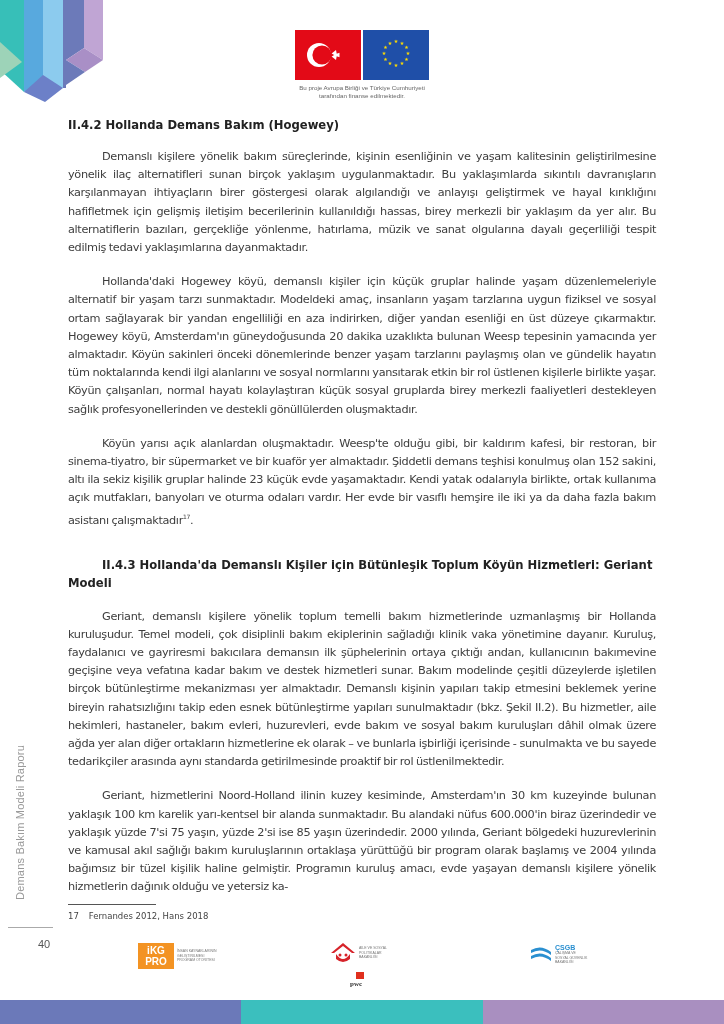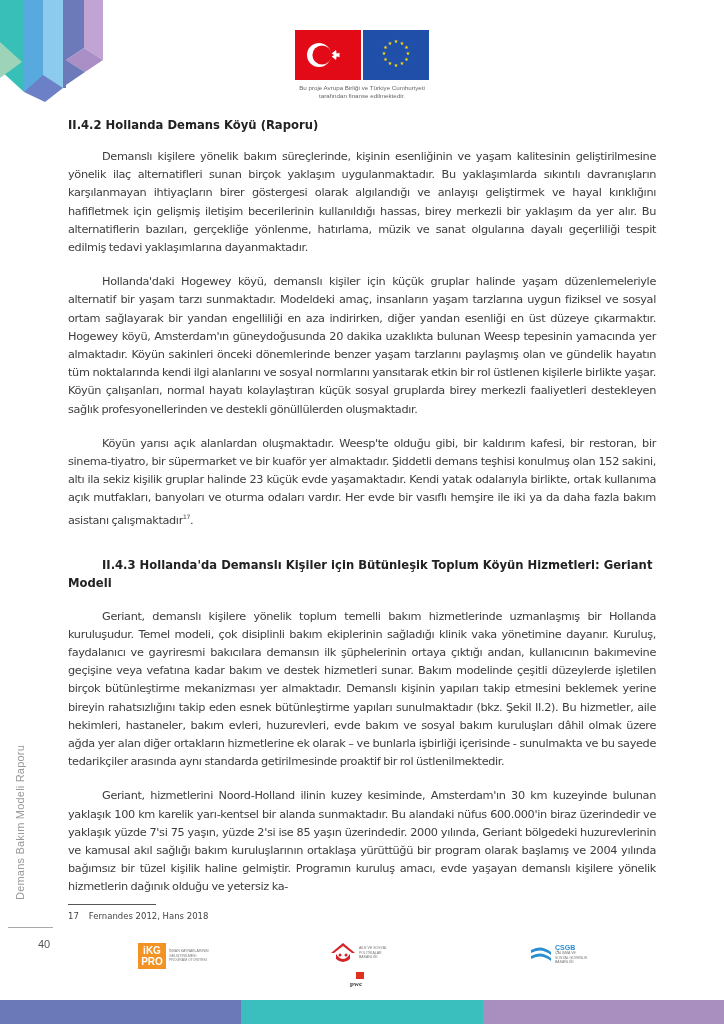--- a/index.html
+++ b/index.html
@@ -18,21 +18,21 @@
   p { margin:16px 0 6px 0; font-size:11.3px; line-height:18.2px; text-align:justify; text-indent:34px; color:#3d3d3d; font-family:"DejaVu Sans", sans-serif; letter-spacing:-0.35px; word-spacing:-0.5px; }
   .u { }
   sup { font-size:6px; }
   .side-title { position:absolute; left:14px; top:900px; transform:rotate(-90deg); transform-origin:left top; font-size:11px; color:#999; white-space:nowrap; letter-spacing:0.2px; }
   .page-line { position:absolute; left:8px; top:927px; width:45px; border-top:1px solid #aaa; }
   .page-num { position:absolute; left:38px; top:938px; font-size:11px; color:#555; }
   .fn-rule { position:absolute; left:68px; top:904px; width:88px; border-top:1px solid #555; }
   .footnote { position:absolute; left:68px; top:911px; font-size:8.5px; color:#444; font-family:"DejaVu Sans", sans-serif; }
   .footnote .n { margin-right:10px; }
   .logo { position:absolute; display:flex; align-items:center; gap:3px; }
-  .ikg-box { width:28px; height:26px; background:#f39323; color:#fff; font-weight:bold; font-size:10px; line-height:11px; text-align:center; padding-top:2px; box-sizing:border-box; }
+  .ikg-box { width:36px; height:26px; background:#f39323; color:#fff; font-weight:bold; font-size:10px; line-height:11px; text-align:center; padding-top:2px; box-sizing:border-box; }
   .tiny { font-size:3.5px; color:#777; line-height:4.5px; text-transform:uppercase; }
   .pwc { position:absolute; left:350px; top:980px; font-size:7px; font-weight:bold; color:#333; font-family:"Liberation Serif", serif; }
   .pwc-mark { position:absolute; left:356px; top:972px; width:8px; height:7px; background:#e0301e; }
   .bottom-bar { position:absolute; left:0; top:1000px; width:724px; height:24px; display:flex; }
   .bottom-bar div { flex:1; }
   .csgb-text { color:#2a8fd0; font-weight:bold; font-size:7px; }
 </style>
 </head>
 <body>
 
@@ -78,21 +78,21 @@
       </svg>
     </div>
   </div>
   <div class="funding">
     <div>Bu proje Avrupa Birliği ve Türkiye Cumhuriyeti</div>
     <div>tarafından finanse edilmektedir.</div>
   </div>
 </div>
 
 <div class="content">
-  <h2>II.4.2 Hollanda Demans Köyü (Raporu)</h2>
+  <h2>II.4.2 Hollanda Demans Bakım (Hogewey)</h2>
   <p>Demanslı kişilere yönelik bakım süreçlerinde, kişinin esenliğinin ve yaşam kalitesinin geliştirilmesine yönelik ilaç alternatifleri sunan birçok yaklaşım uygulanmaktadır. Bu yaklaşımlarda sıkıntılı davranışların karşılanmayan ihtiyaçların birer göstergesi olarak algılandığı ve anlayışı geliştirmek ve hayal kırıklığını hafifletmek için gelişmiş iletişim becerilerinin kullanıldığı hassas, birey merkezli bir yaklaşım da yer alır. Bu alternatiflerin bazıları, gerçekliğe yönlenme, hatırlama, müzik ve sanat olgularına dayalı geçerliliği tespit edilmiş tedavi yaklaşımlarına dayanmaktadır.</p>
   <p><span>Hollanda'daki </span><span class="u">Hogewey </span><span>köyü, demanslı kişiler için küçük gruplar halinde yaşam düzenlemeleriyle alternatif bir yaşam tarzı sunmaktadır. Modeldeki amaç, insanların yaşam tarzlarına uygun fiziksel ve sosyal ortam sağlayarak bir yandan engelliliği en aza indirirken, diğer yandan esenliği en üst düzeye çıkarmaktır. Hogewey köyü, Amsterdam'ın güneydoğusunda 20 dakika uzaklıkta bulunan Weesp tepesinin yamacında yer almaktadır. Köyün sakinleri önceki dönemlerinde benzer yaşam tarzlarını paylaşmış olan ve gündelik hayatın tüm noktalarında kendi ilgi alanlarını ve sosyal normlarını yansıtarak etkin bir rol üstlenen kişilerle birlikte yaşar. Köyün çalışanları, normal hayatı kolaylaştıran küçük sosyal gruplarda birey merkezli faaliyetleri destekleyen sağlık profesyonellerinden ve destekli gönüllülerden oluşmaktadır.</span></p>
   <p><span>Köyün yarısı açık alanlardan oluşmaktadır. Weesp'te olduğu gibi, bir kaldırım kafesi, bir restoran, bir sinema-tiyatro, bir süpermarket ve bir kuaför yer almaktadır. Şiddetli demans teşhisi konulmuş olan 152 sakini, altı ila sekiz kişilik gruplar halinde 23 küçük evde yaşamaktadır. Kendi yatak odalarıyla birlikte, ortak kullanıma açık mutfakları, banyoları ve oturma odaları vardır. Her evde bir vasıflı hemşire ile iki ya da daha fazla bakım asistanı çalışmaktadır</span><sup>17</sup><span>.</span></p>
 
   <h2 class="indent">II.4.3 Hollanda'da Demanslı Kişiler için Bütünleşik Toplum Köyün Hizmetleri: Geriant Modeli</h2>
   <p>Geriant, demanslı kişilere yönelik toplum temelli bakım hizmetlerinde uzmanlaşmış bir Hollanda kuruluşudur. Temel modeli, çok disiplinli bakım ekiplerinin sağladığı klinik vaka yönetimine dayanır. Kuruluş, faydalanıcı ve gayriresmi bakıcılara demansın ilk şüphelerinin ortaya çıktığı andan, kullanıcının bakımevine geçişine veya vefatına kadar bakım ve destek hizmetleri sunar. Bakım modelinde çeşitli düzeylerde işletilen birçok bütünleştirme mekanizması yer almaktadır. Demanslı kişinin yapıları takip etmesini beklemek yerine bireyin rahatsızlığını takip eden esnek bütünleştirme yapıları sunulmaktadır (bkz. Şekil II.2). Bu hizmetler, aile hekimleri, hastaneler, bakım evleri, huzurevleri, evde bakım ve sosyal bakım kuruluşları dâhil olmak üzere ağda yer alan diğer ortakların hizmetlerine ek olarak – ve bunlarla işbirliği içerisinde - sunulmakta ve bu sayede tedarikçiler arasında aynı standarda getirilmesinde proaktif bir rol üstlenilmektedir.</p>
   <p>Geriant, hizmetlerini Noord-Holland ilinin kuzey kesiminde, Amsterdam'ın 30 km kuzeyinde bulunan yaklaşık 100 km karelik yarı-kentsel bir alanda sunmaktadır. Bu alandaki nüfus 600.000'in biraz üzerindedir ve yaklaşık yüzde 7'si 75 yaşın, yüzde 2'si ise 85 yaşın üzerindedir. 2000 yılında, Geriant bölgedeki huzurevlerinin ve kamusal akıl sağlığı bakım kuruluşlarının ortaklaşa yürüttüğü bir program olarak başlamış ve 2004 yılında bağımsız bir tüzel kişilik haline gelmiştir. Programın kuruluş amacı, evde yaşayan demanslı kişilere yönelik hizmetlerin dağınık olduğu ve yetersiz ka-</p>
 </div>
 
 <div class="fn-rule"></div>

